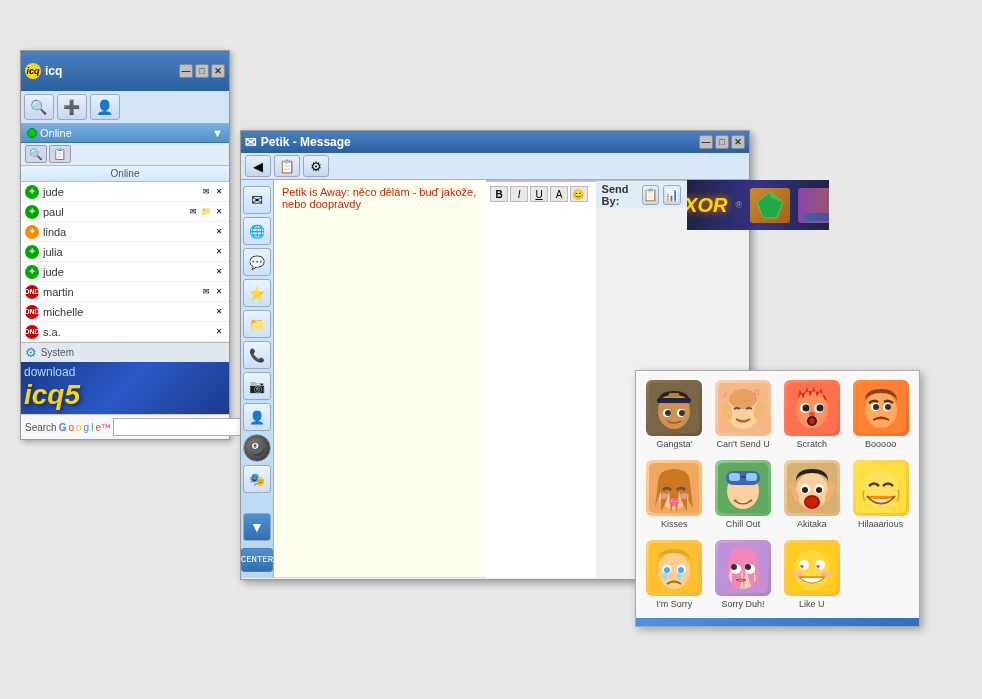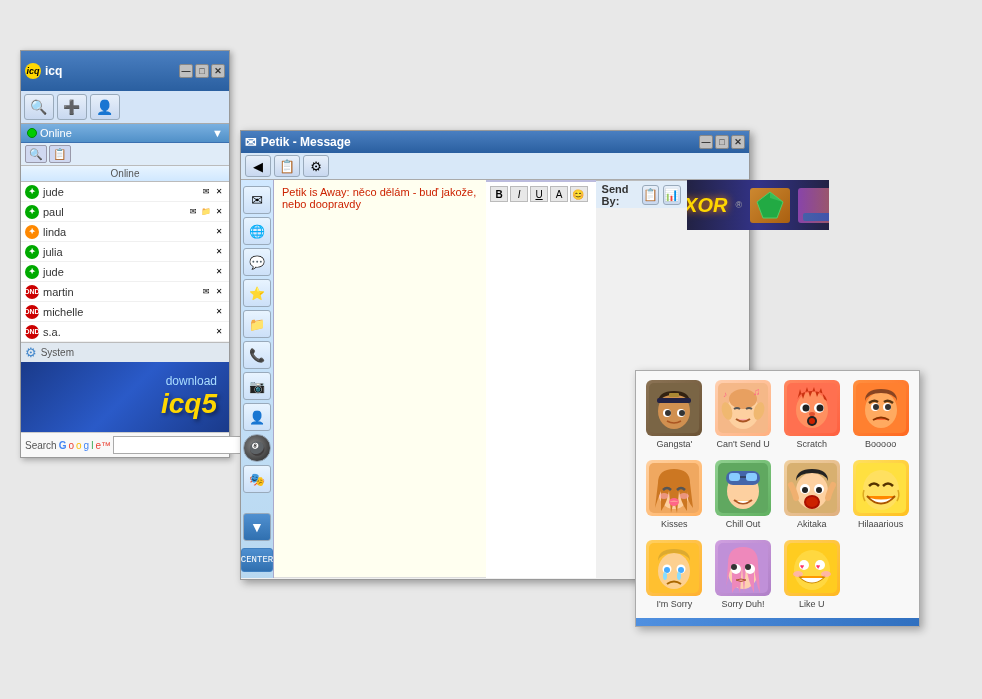--- a/index.html
+++ b/index.html
@@ -192,22 +192,22 @@
       font-size: 10px;
       color: #555;
       display: flex;
       align-items: center;
       gap: 4px;
       border-top: 1px solid #bbb;
     }
 
     .icq-ad-banner {
       background: linear-gradient(135deg, #1a3a8a 0%, #2a5ac8 50%, #1a3a8a 100%);
-      padding: 12px;
-      text-align: right;
+      padding: 3px;
+      text-align: left;
       color: white;
       cursor: pointer;
     }
 
     .icq-search-google {
       background: #f8f8f8;
       padding: 3px 4px;
       display: flex;
       align-items: center;
       gap: 2px;

